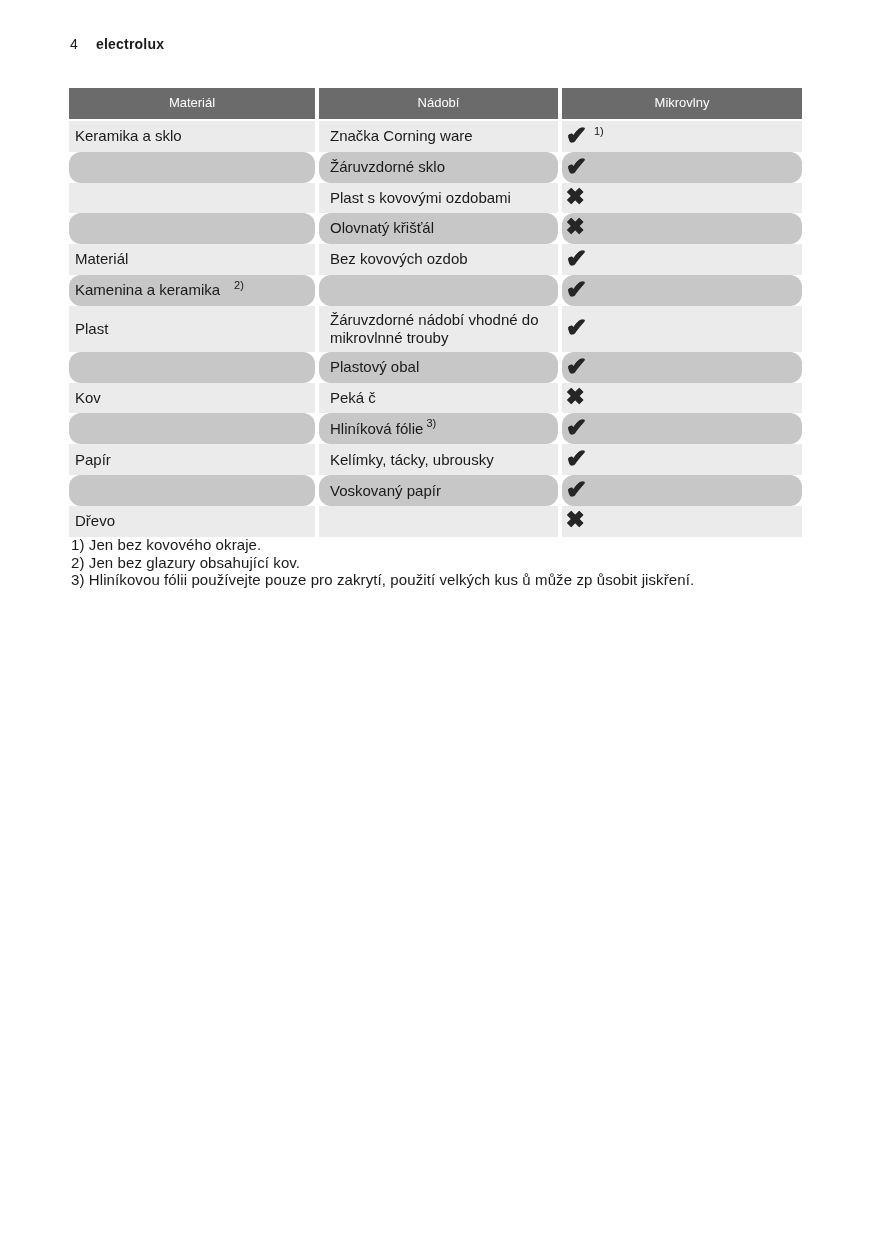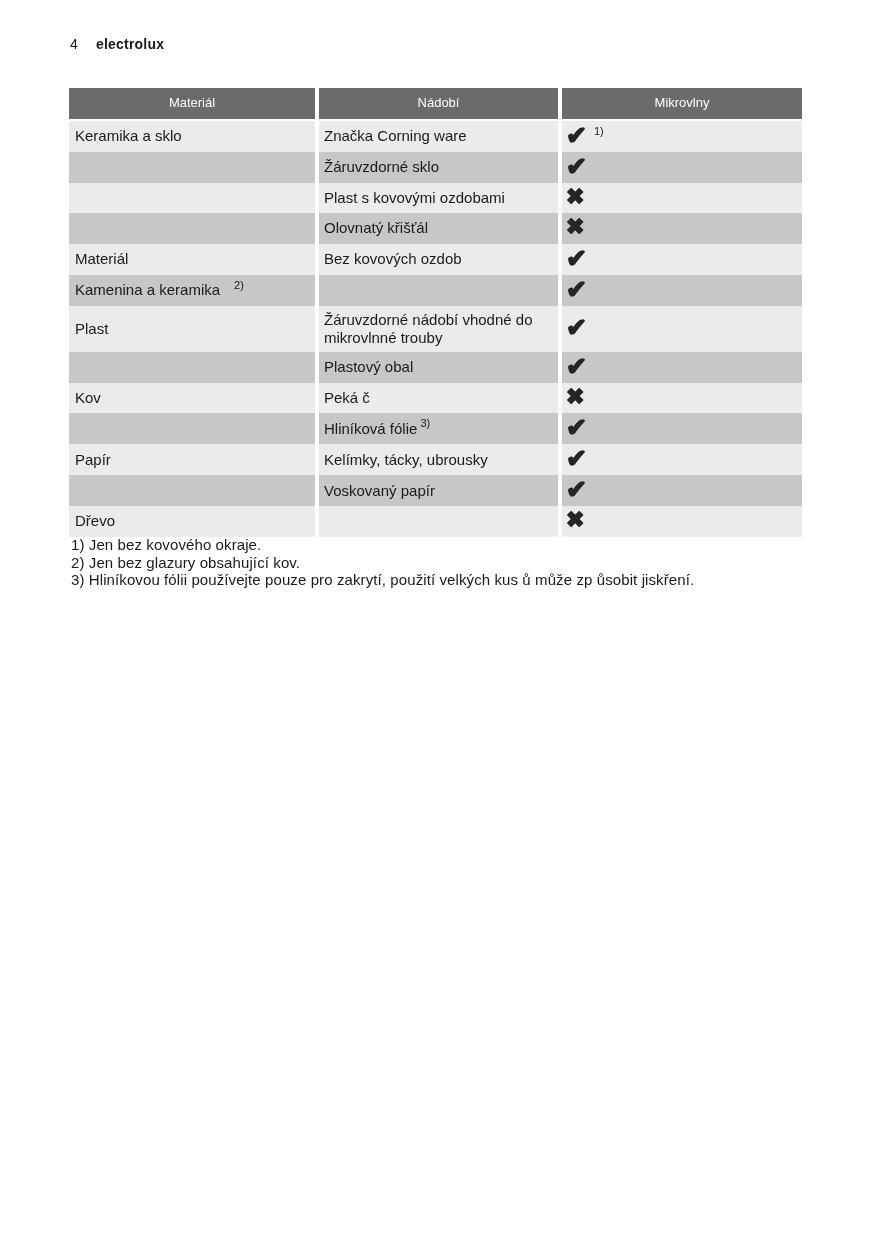--- a/index.html
+++ b/index.html
@@ -34,24 +34,24 @@
   }
   .t-head { margin-bottom: 2px; }
   .cell {
     min-height: 30.5px;
     display: flex; align-items: center;
     font-size: 15px;
     line-height: 18px;
     padding: 3px 4px;
   }
   .cell.col-material { padding-left: 6px; }
-  .cell.col-dish     { padding-left: 5px; }
+  .cell.col-dish     { padding-left: 11px; }
   .cell.col-mark     { padding-left: 4px; }
   .row-light .cell { background: var(--row-light, #ebebeb); }
-  .row-dark  .cell { background: var(--row-dark, #c7c7c7); }
+  .row-dark  .cell { background: var(--row-dark, #c7c7c7); border-radius: 12px; }
   .row-tall .cell { min-height: 46px; }
 
   .mark {
     color: var(--mark, #262626);
     font-weight: 900;
     line-height: 1;
     -webkit-text-stroke: 0.6px currentColor;
     transform: translateY(-1px);
     display: inline-block;
   }

